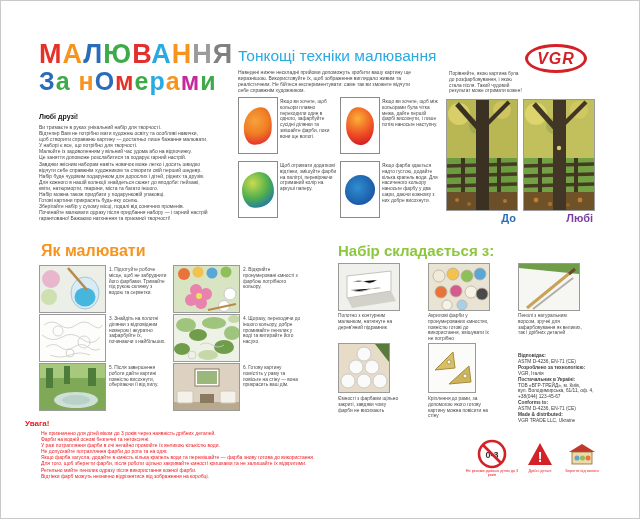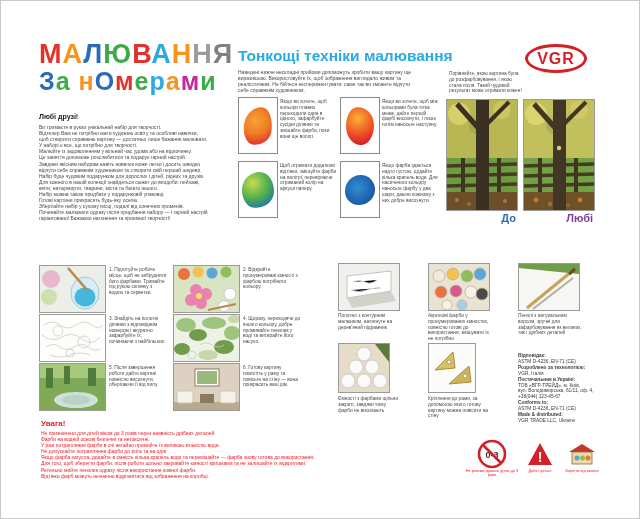--- a/index.html
+++ b/index.html
@@ -11,47 +11,47 @@
   
   .title1{position:absolute;left:38px;top:40px;font-size:27px;font-weight:800;letter-spacing:1px;line-height:27px;}
   .title2{position:absolute;left:38px;top:67px;font-size:25px;font-weight:800;letter-spacing:1px;line-height:26px;}
   
   .tiny{font-size:5px;line-height:6.1px;color:#4a4a4a;white-space:pre-line;}
   .tinyw{font-size:4.8px;line-height:5.8px;color:#4a4a4a;}
   
   .intro-h{position:absolute;left:38px;top:112px;font-size:7px;font-weight:bold;color:#222;}
   .intro-b{position:absolute;left:38px;top:123px;width:196px;}
   
-  .tech-h{position:absolute;left:237px;top:46px;font-size:15.5px;font-weight:700;color:#29abe2;}
+  .tech-h{position:absolute;left:237px;top:46px;font-size:15.5px;font-weight:400;color:#29abe2;}
   .tech-i{position:absolute;left:237px;top:68px;width:200px;}
   .swatch-box{position:absolute;width:38px;height:55px;border:1px solid #8a8a8a;background:#fff;display:flex;align-items:center;justify-content:center;}
   .swatch-cap{position:absolute;width:57px;}
   .blob{width:28px;height:38px;}
   .blob1{background:radial-gradient(circle at 38% 38%,#f6a23c,#ef7d23 45%,#e8392b 78%);border-radius:58% 42% 60% 40%/50% 60% 40% 50%;transform:rotate(8deg);}
   .blob2{background:radial-gradient(circle at 45% 30%,#f9b234,#ee4a24 55%,#d42027 85%);border-radius:45% 55% 50% 50%/55% 45% 55% 45%;transform:rotate(-6deg);}
   .blob3{background:radial-gradient(circle at 32% 32%,#cadb4e,#4dae4f 48%,#1c6fb5 85%);border-radius:55% 45% 58% 42%/48% 55% 45% 52%;transform:rotate(4deg);width:32px;height:36px;}
   .blob4{background:radial-gradient(circle at 42% 42%,#2f8fd0,#1b5aa8 70%,#143f7e);border-radius:52% 48% 55% 45%/55% 48% 52% 45%;width:30px;height:30px;}
   
   .brand-note{position:absolute;left:448px;top:70px;width:74px;font-size:4.8px;line-height:5.8px;color:#4a4a4a;}
-  .vgr{position:absolute;left:524px;top:43px;width:62px;height:29px;border:3px solid #d42027;border-radius:50%;display:flex;align-items:center;justify-content:center;font-size:16px;font-weight:800;color:#d42027;box-sizing:border-box;letter-spacing:1px;}
+  .vgr{position:absolute;left:524px;top:43px;width:62px;height:29px;border:3px solid #d42027;border-radius:50%;display:flex;align-items:center;justify-content:center;font-size:16px;font-weight:800;font-style:italic;color:#d42027;box-sizing:border-box;letter-spacing:1px;}
   .photo{position:absolute;border:1px solid #9a9a9a;overflow:hidden;}
   .ba-label{position:absolute;width:70px;text-align:right;top:211px;font-size:11px;font-weight:800;}
   .ba-before{left:445px;color:#2b6cb8;}
   .ba-after{left:522px;color:#7b3fa0;}
   
   .how-h{position:absolute;left:40px;top:241px;font-size:16px;font-weight:800;color:#f7941d;}
   .step-photo{position:absolute;width:65px;height:46px;border:1px solid #9a9a9a;overflow:hidden;}
   .step-text{position:absolute;width:58px;}
   
   .kit-h{position:absolute;left:337px;top:241px;font-size:15px;font-weight:800;color:#8dc63f;}
   .kit-photo{position:absolute;border:1px solid #9a9a9a;overflow:hidden;background:#fff;}
   .kit-cap{position:absolute;width:64px;}
   .kit-info{position:absolute;left:517px;top:352px;width:88px;font-size:4.8px;line-height:5.9px;color:#3c3c3c;}
   
-  .warn-h{position:absolute;left:40px;top:418px;font-size:8px;font-weight:bold;color:#ed1c24;}
+  .warn-h{position:absolute;left:24px;top:418px;font-size:8px;font-weight:bold;color:#ed1c24;}
   .warn-b{position:absolute;left:40px;top:429px;width:306px;color:#ed1c24;}
   .warn-b.tiny{color:#ed1c24;}
   
   .sicon{position:absolute;}
   .sicon-cap{position:absolute;width:56px;text-align:center;font-size:3.8px;line-height:4.4px;color:#ed1c24;top:468px;}
   svg{display:block;}
 </style>
 </head>
 <body>
 
@@ -148,20 +148,21 @@
         <rect x="50" y="58" width="4" height="34" fill="#3f3520"></rect>
       <rect x="29" y="0" width="13" height="110" fill="#423726"></rect>
       <line x1="33" y1="30" x2="10" y2="4" stroke="#423726" stroke-width="5"></line>
       <line x1="38" y1="26" x2="62" y2="2" stroke="#423726" stroke-width="4"></line>
       <circle cx="35" cy="48" r="2.2" fill="#d8cf6a"></circle>
     </svg>
   </div>
   <div class="ba-label ba-before">До</div>
   <div class="ba-label ba-after">Любі</div>
 
+  <div class="how-h">Як малювати</div>
 
   <div class="step-photo" style="left:38px;top:264px;">
     <svg width="65" height="46" viewBox="0 0 65 46">
       <rect width="65" height="46" fill="#eceee8"></rect>
       <circle cx="11" cy="13" r="9" fill="#e9b7cd"></circle>
         <circle cx="9" cy="31" r="8" fill="#cfe0b0"></circle>
       <ellipse cx="45" cy="27" rx="14" ry="16" fill="#d7ecf4" stroke="#aac6d4"></ellipse>
       <ellipse cx="45" cy="31" rx="10.5" ry="9.5" fill="#47b6dd"></ellipse>
       <line x1="28" y1="2" x2="47" y2="24" stroke="#b98a4a" stroke-width="2.6"></line>
     </svg>
@@ -252,20 +253,21 @@
       <rect y="38" width="65" height="8" fill="#b9a98e"></rect>
       <rect x="21" y="5" width="24" height="17" fill="#fff" stroke="#8a7a60"></rect>
       <rect x="23" y="7" width="20" height="13" fill="#9ab87c"></rect>
       <rect x="3" y="27" width="16" height="12" rx="2" fill="#f4f1ea" stroke="#cfc6b4"></rect>
       <rect x="46" y="27" width="16" height="12" rx="2" fill="#f4f1ea" stroke="#cfc6b4"></rect>
       <rect x="26" y="30" width="14" height="9" fill="#8a7a60"></rect>
     </svg>
   </div>
   <div class="step-text tinyw" style="left:242px;top:364px;">6. Готову картину помістіть у раму та повісьте на стіну — вона прикрасить ваш дім.</div>
 
+  <div class="kit-h">Набір складається з:</div>
 
   <div class="kit-photo" style="left:337px;top:262px;width:60px;height:46px;">
     <svg width="60" height="46" viewBox="0 0 60 46">
       <rect width="60" height="46" fill="#f0f0ec"></rect>
       <polygon points="8,34 52,27 57,37 13,44" fill="#d2d2ca"></polygon>
       <polygon points="8,12 52,7 52,27 8,34" fill="#ffffff" stroke="#c4c4bc"></polygon>
       <g stroke="#dcdcd4" stroke-width="0.8">
           <path d="M14 18 q6 -3 12 0 t12 -2"></path>
           <path d="M12 26 q8 3 16 0 t14 -2"></path>
         </g>

